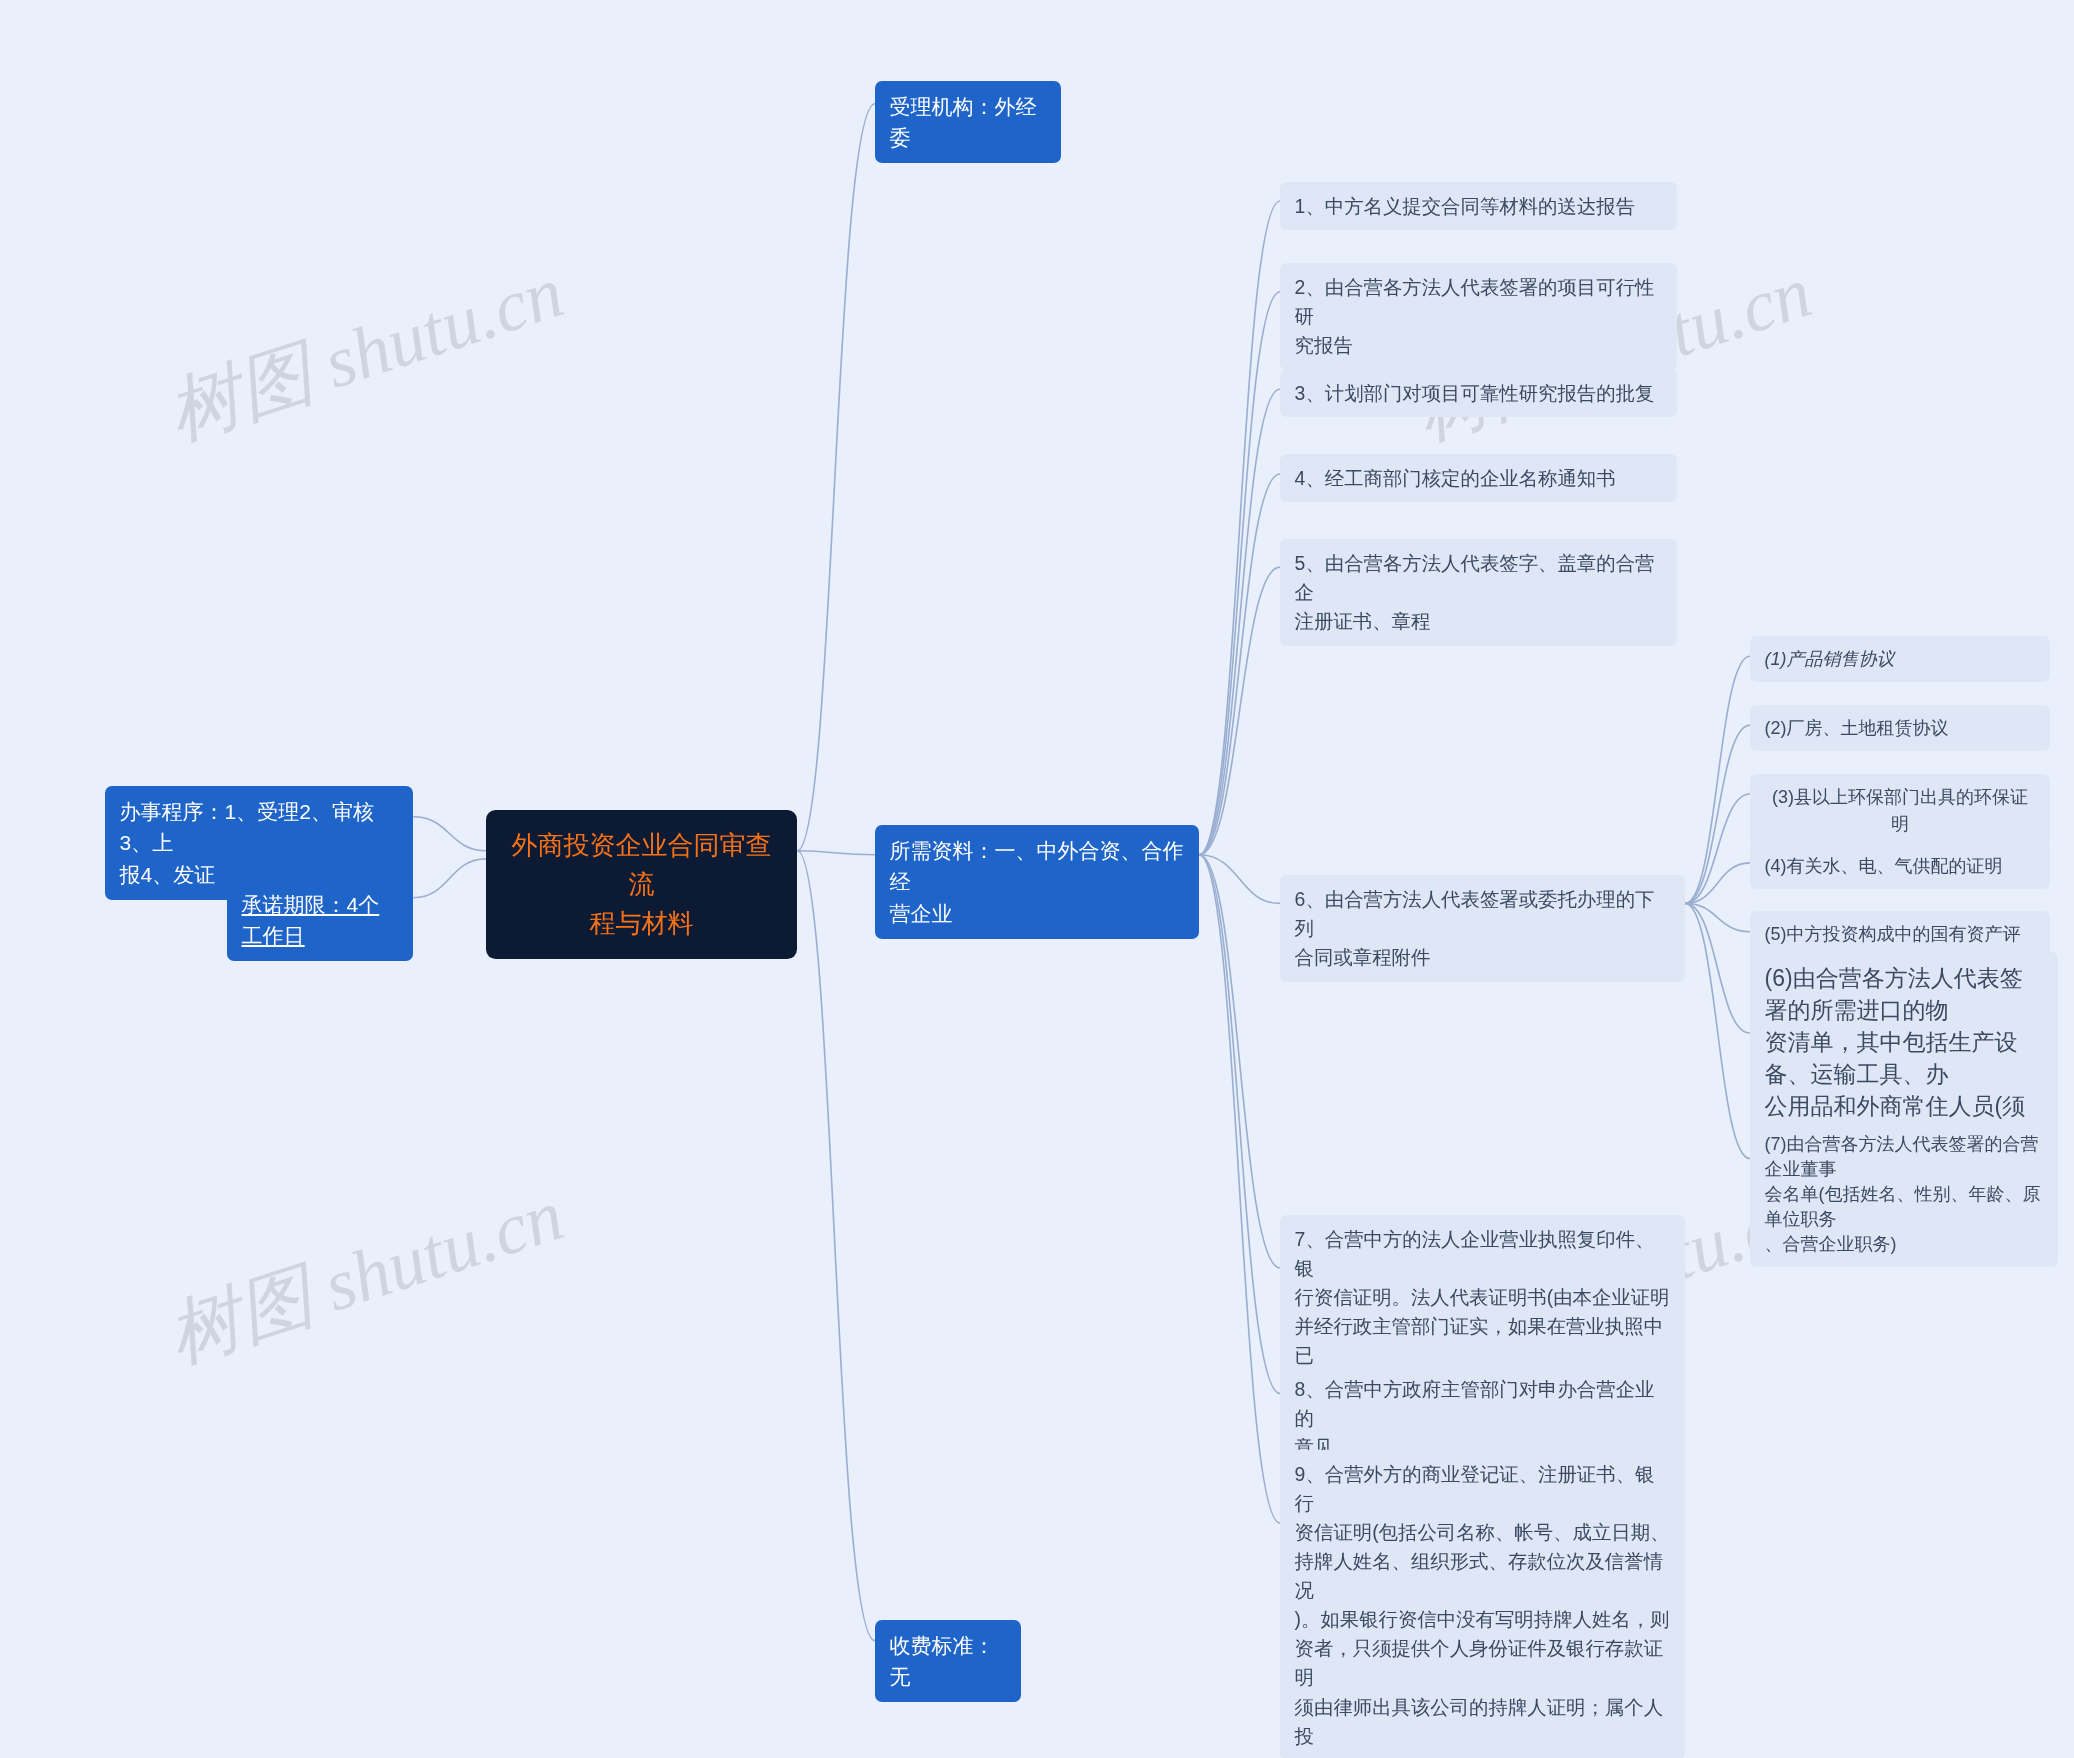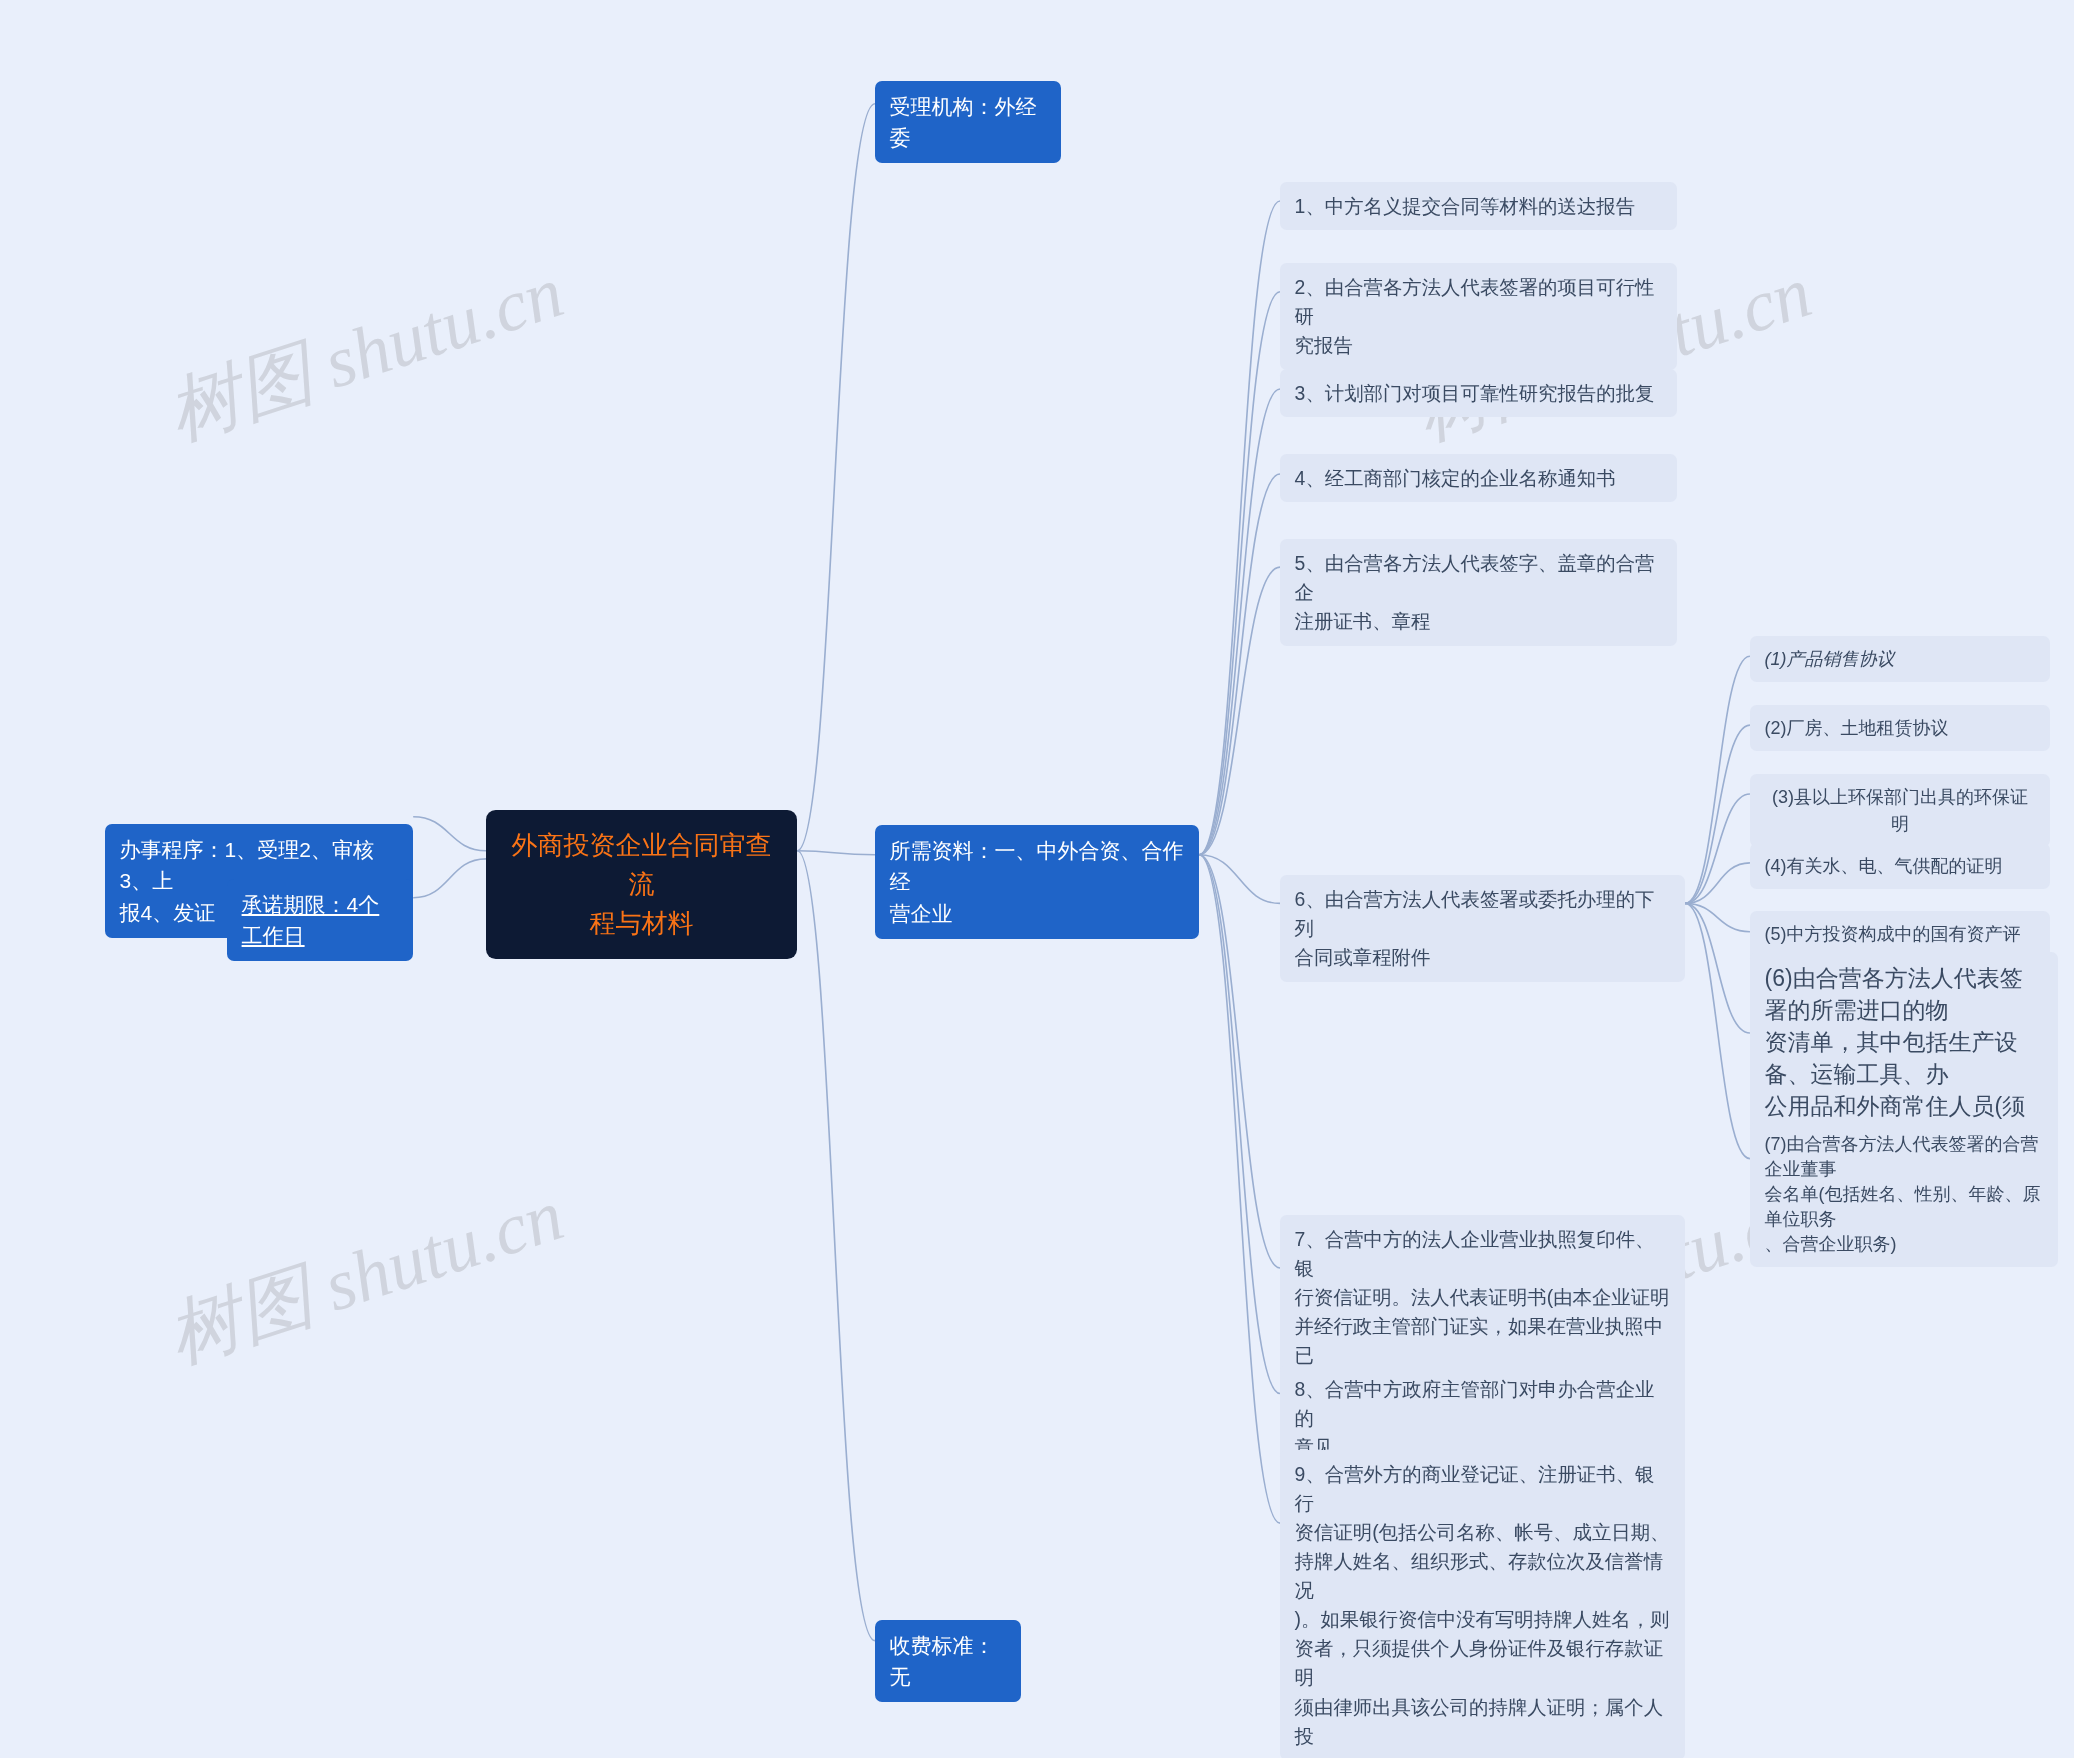--- a/index.html
+++ b/index.html
@@ -96,21 +96,21 @@
 <div class="watermark" style="left:186px; top:365px;">树图 shutu.cn</div>
 <div class="watermark" style="left:1434px; top:365px;">树图 shutu.cn</div>
 <div class="watermark" style="left:186px; top:1288px;">树图 shutu.cn</div>
 <div class="watermark" style="left:1434px; top:1288px;">树图 shutu.cn</div>
 
 <div class="node root" style="left:486px; top:810px; width:311px;">
   <div>外商投资企业合同审查流</div>
   <div>程与材料</div>
 </div>
 
-<div class="node branch" style="left:105px; top:786px; width:308px;margin-top:38px;">
+<div class="node branch" style="left:105px; top:786px; width:308px;">
   <div>办事程序：1、受理2、审核3、上</div>
   <div>报4、发证</div>
 </div>
 <div class="node branch" style="left:227px; top:879px; width:186px;text-decoration:underline;">承诺期限：4个工作日</div>
 
 <div class="node branch" style="left:875px; top:81px; width:186px;">受理机构：外经委</div>
 
 <div class="node branch" style="left:875px; top:825px; width:324px;">
   <div>所需资料：一、中外合资、合作经</div>
   <div>营企业</div>

